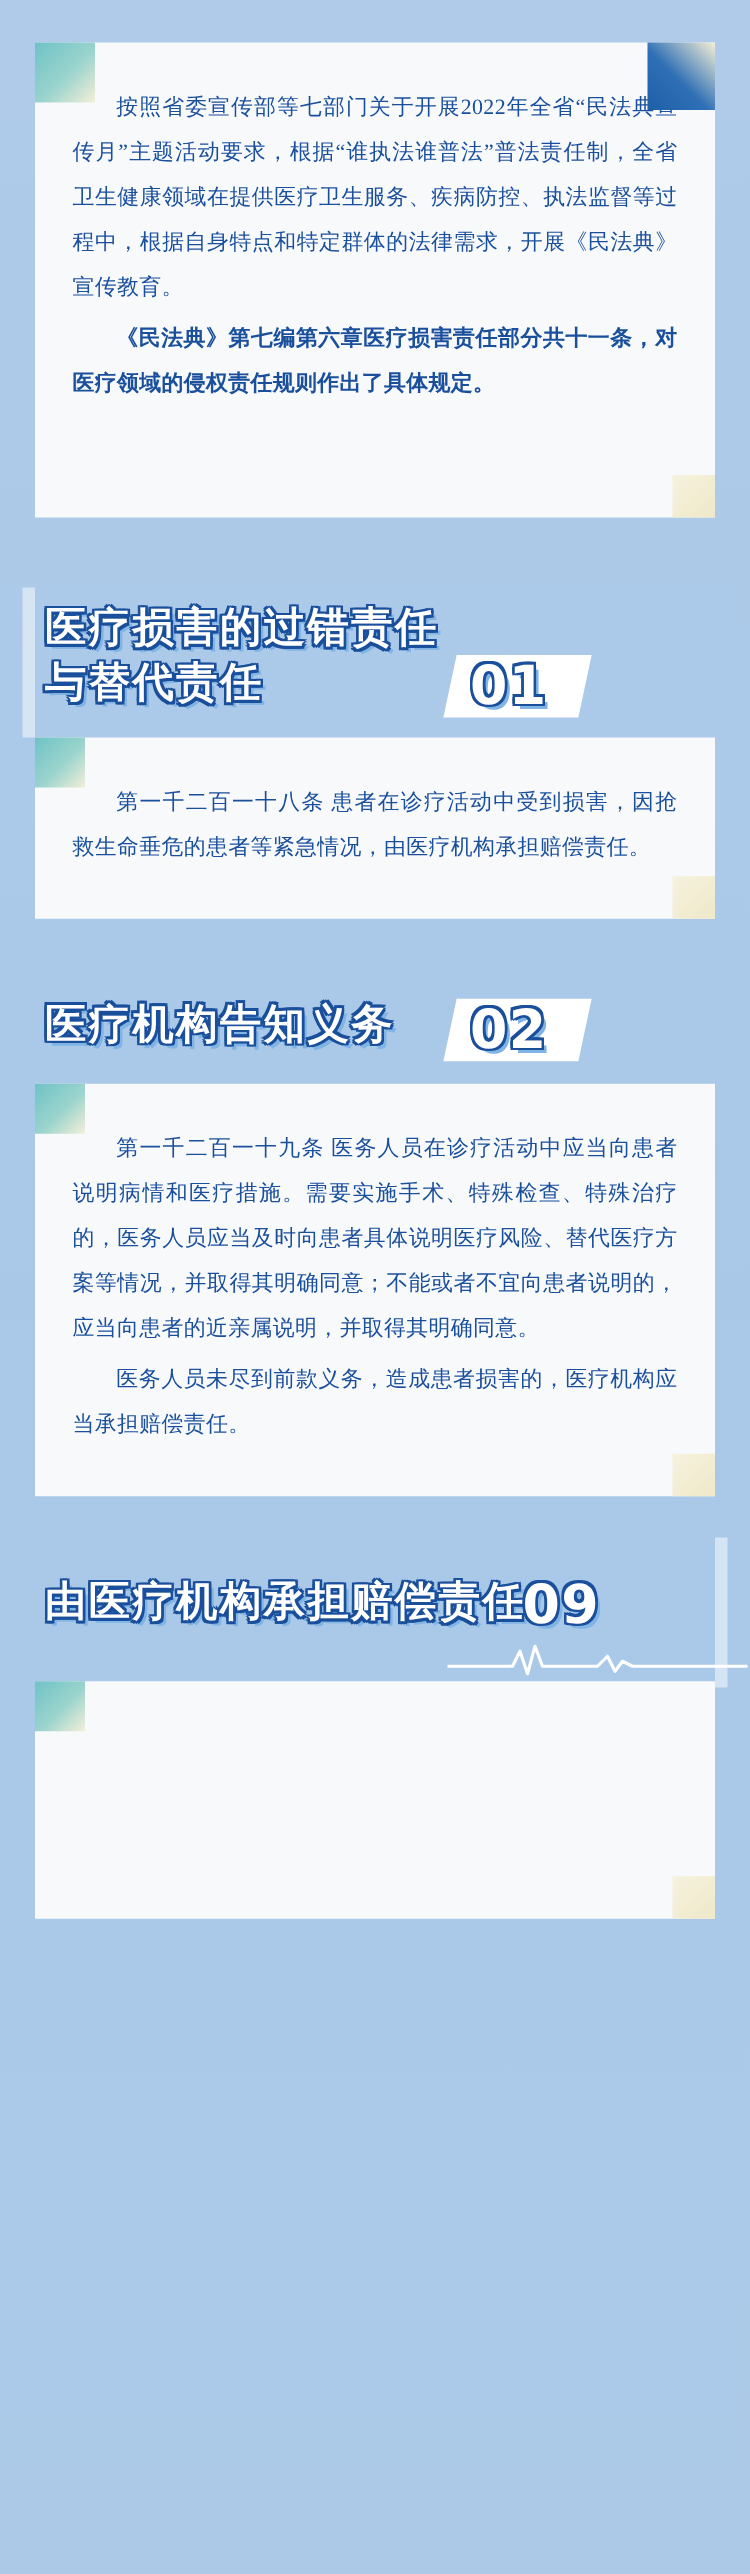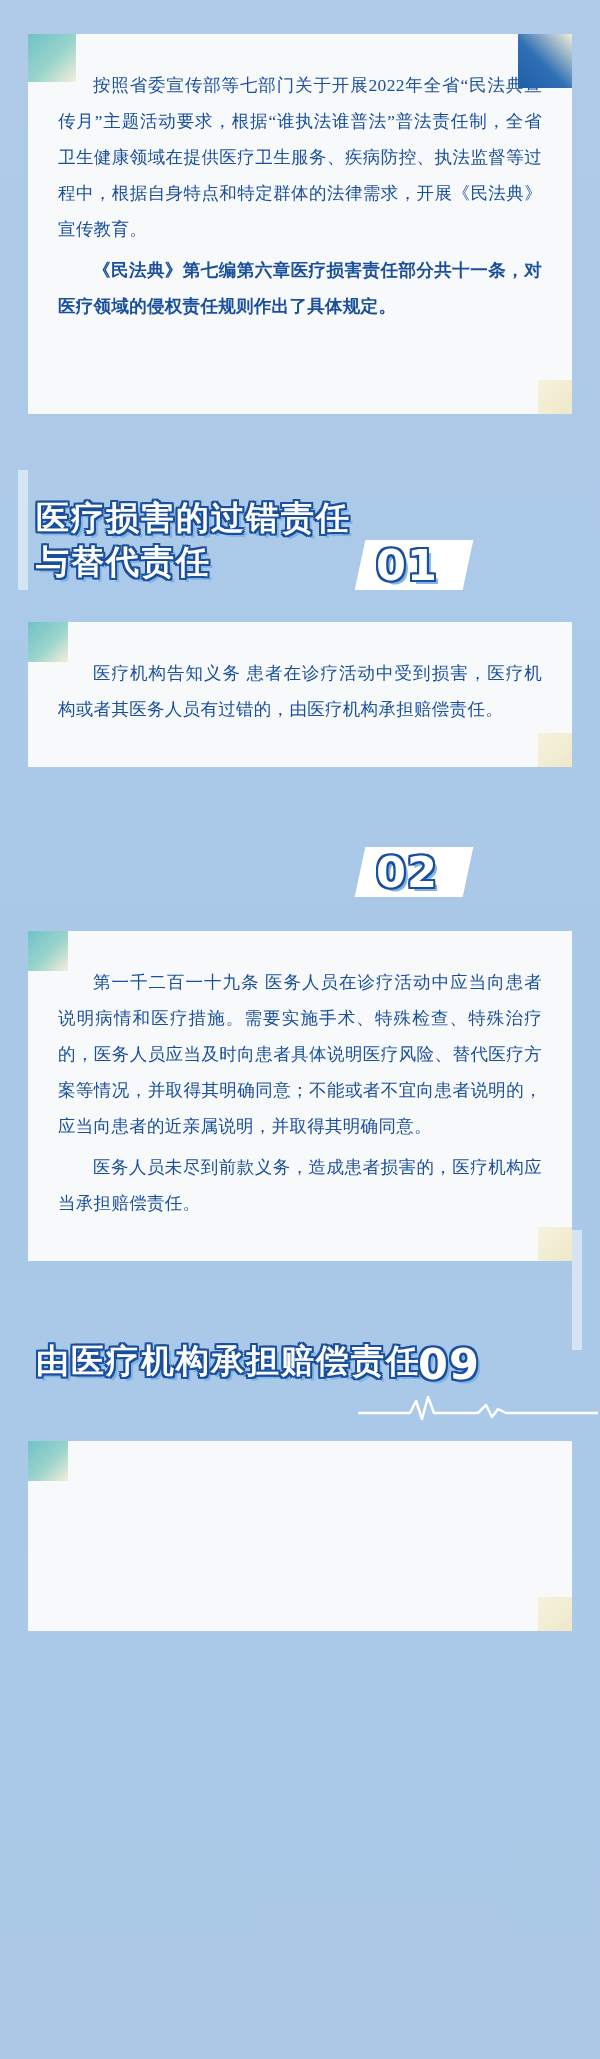--- a/index.html
+++ b/index.html
@@ -74,21 +74,21 @@
     font-family: "Liberation Serif", "DejaVu Serif", serif;
     letter-spacing: 0.3px;
   }
   .card p.bold {
     font-weight: bold;
   }
 
   
   .heading {
     position: relative;
-    margin: 16px 28px;
+    margin: 0 28px;
     height: 96px;
   }
   .heading-title {
     position: absolute;
     left: 8px;
     top: 4px;
     color: #ffffff;
     font-size: 33px;
     font-weight: bold;
     line-height: 1.32;
@@ -157,26 +157,27 @@
   <div style="height:68px;"></div>
   <div class="heading" style="height:108px;">
     <div class="num-plate" style="left:332px; top:42px;"></div>
     <div class="heading-title two-line"><span>医疗损害的过错责任</span><br><span>与替代责任</span></div>
     <div class="heading-num" style="left:348px; top:42px;">01</div>
   </div>
 
   <div class="card offset-shadow" style="min-height:145px;">
     <div class="card-corner-tl" style="width:40px;height:40px;"></div>
     <div class="card-corner-br"></div>
-    <p>医疗机构告知义务  患者在诊疗活动中受到损害，医疗机构或者其医务人员有过错的，由医疗机构承担赔偿责任。</p>
+    <p>第一千二百一十八条  患者在诊疗活动中受到损害，因抢救生命垂危的患者等紧急情况，由医疗机构承担赔偿责任。</p>
   </div>
 
   <div style="height:62px;"></div>
   <div class="heading" style="height:70px;">
     <div class="num-plate" style="left:332px; top:2px;"></div>
+    <div class="heading-title" style="top:0;"><span>医疗机构告知义务</span></div>
     <div class="heading-num" style="left:348px; top:2px;">02</div>
   </div>
 
   <div class="card offset-shadow" style="min-height:330px;">
     <div class="card-corner-tl" style="width:40px;height:40px;"></div>
     <div class="card-corner-br"></div>
     <p>第一千二百一十九条  医务人员在诊疗活动中应当向患者说明病情和医疗措施。需要实施手术、特殊检查、特殊治疗的，医务人员应当及时向患者具体说明医疗风险、替代医疗方案等情况，并取得其明确同意；不能或者不宜向患者说明的，应当向患者的近亲属说明，并取得其明确同意。</p>
     <p>医务人员未尽到前款义务，造成患者损害的，医疗机构应当承担赔偿责任。</p>
   </div>
 

